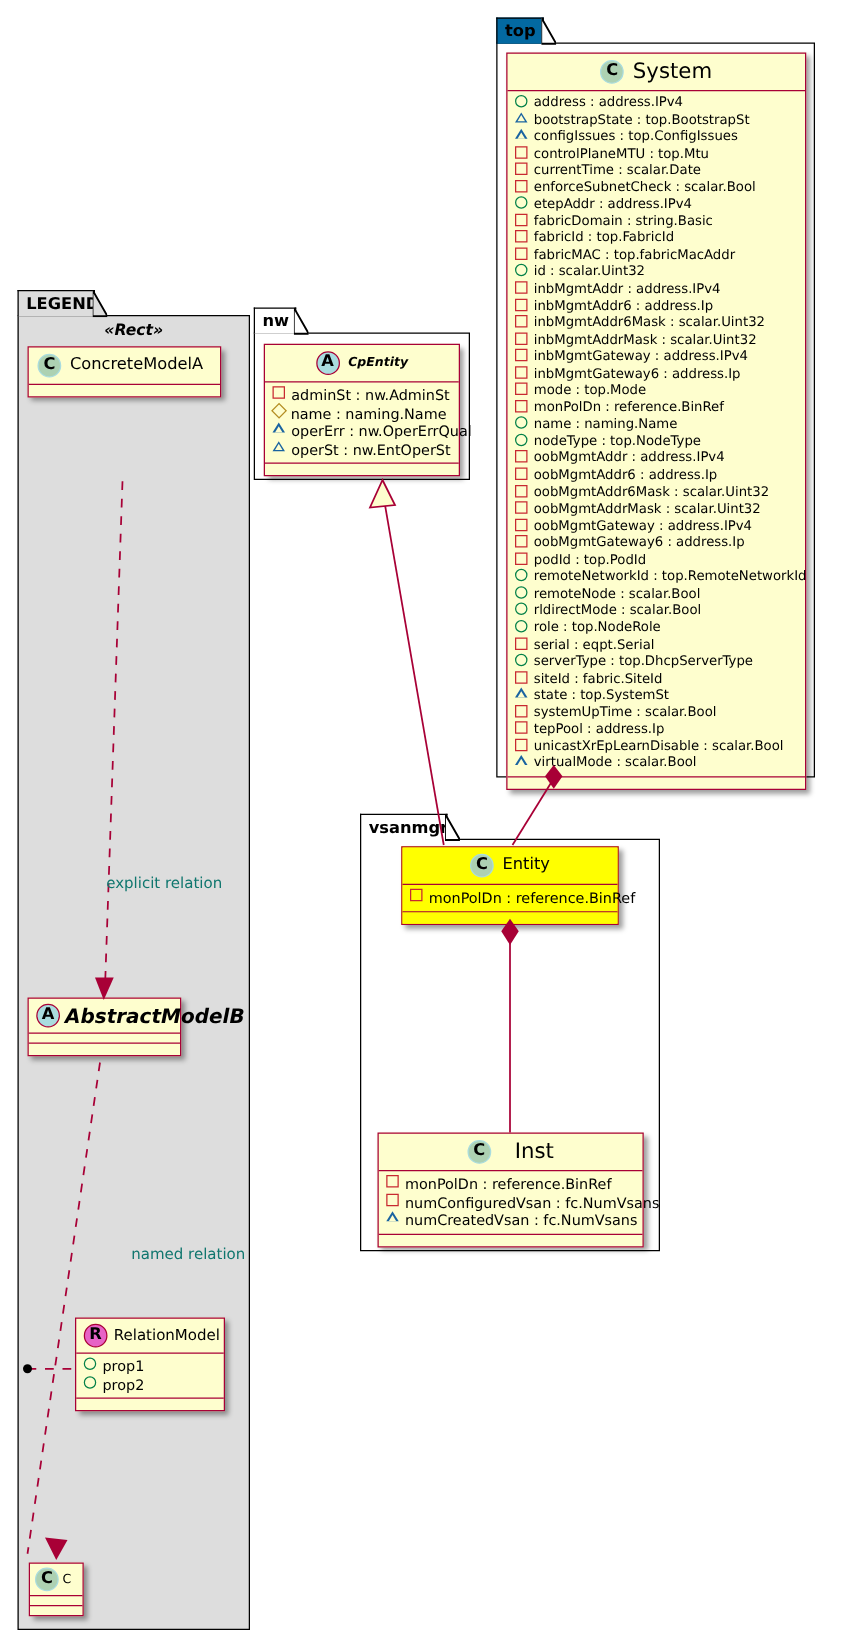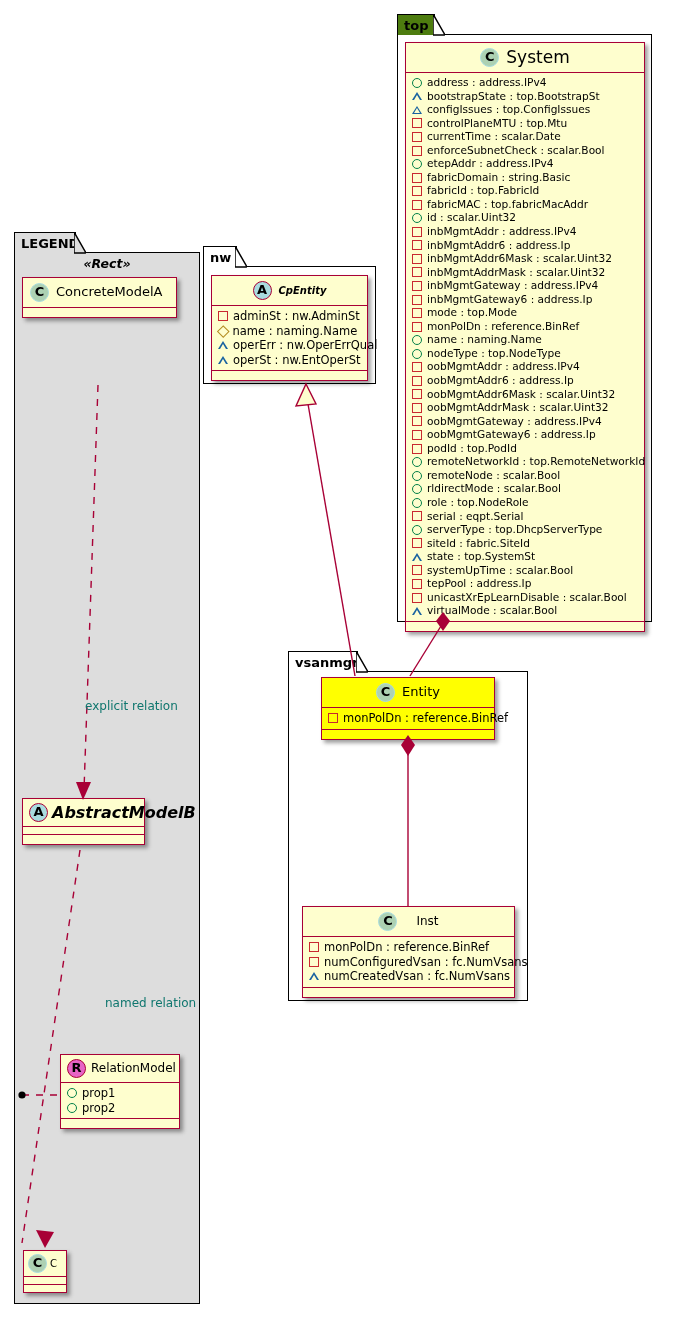--- a/index.html
+++ b/index.html
@@ -47,21 +47,21 @@
   .cls-head.left{justify-content:flex-start;}
   .cls-title{white-space:nowrap;}
   .cls-title.ital{font-style:italic;font-weight:bold;font-size:16px;}
   .cls-attrs{
     padding:3px 5px 3px 6px;border-bottom:1.4px solid #A80036;
     font-size:11.5px;line-height:14.6px;color:#000;
   }
   .cls.hl .cls-attrs{background:#FFFF00;}
   .cls-methods{height:9px;}
   .cls.hl .cls-methods{background:#FFFF00;}
-  .attr{display:flex;align-items:center;gap:5px;white-space:nowrap;}
+  .attr{display:flex;gap:5px;white-space:nowrap;}
   .attr-txt{display:inline-block;}
 
   
   .stereo{
     position:absolute;font-style:italic;font-weight:bold;font-size:12.5px;
     color:#000;text-align:center;z-index:4;
   }
 
   
   .ic{
@@ -194,21 +194,21 @@
       </div>
       <div class="attr">
         <span class="m m-tri"></span>
         <span class="attr-txt">operSt : nw.EntOperSt</span>
       </div>
     </div>
     <div class="cls-methods"></div>
   </div>
 
   <div class="pkg" style="left:397px;top:14px;width:255px;height:608px;">
-    <div class="pkg-tab" style="width:38px;background:#4d7c0f;">
+    <div class="pkg-tab" style="width:38px;background:#0369a1;">
       <span>top</span>
       <span class="slant">
         <svg width="12" height="22">
             <polygon points="0,0 12,21 0,21" fill="#fff" stroke="#000" stroke-width="1.5"></polygon>
           </svg>
       </span>
     </div>
     <div class="pkg-body" style="top:20px;width:255px;height:588px;"></div>
   </div>
 
@@ -404,21 +404,21 @@
         <span class="m m-square"></span>
         <span class="attr-txt">monPolDn : reference.BinRef</span>
       </div>
     </div>
     <div class="cls-methods"></div>
   </div>
 
   <div class="cls" style="left:302px;top:906px;width:213px;">
     <div class="cls-head">
       <span class="ic ic-C">C</span>
-      <span class="cls-title" style="font-size:12px;padding-left:12px;">Inst</span>
+      <span class="cls-title" style="font-size:17px;padding-left:12px;">Inst</span>
     </div>
     <div class="cls-attrs">
       <div class="attr">
         <span class="m m-square"></span>
         <span class="attr-txt">monPolDn : reference.BinRef</span>
       </div>
       <div class="attr">
         <span class="m m-square"></span>
         <span class="attr-txt">numConfiguredVsan : fc.NumVsans</span>
       </div>

